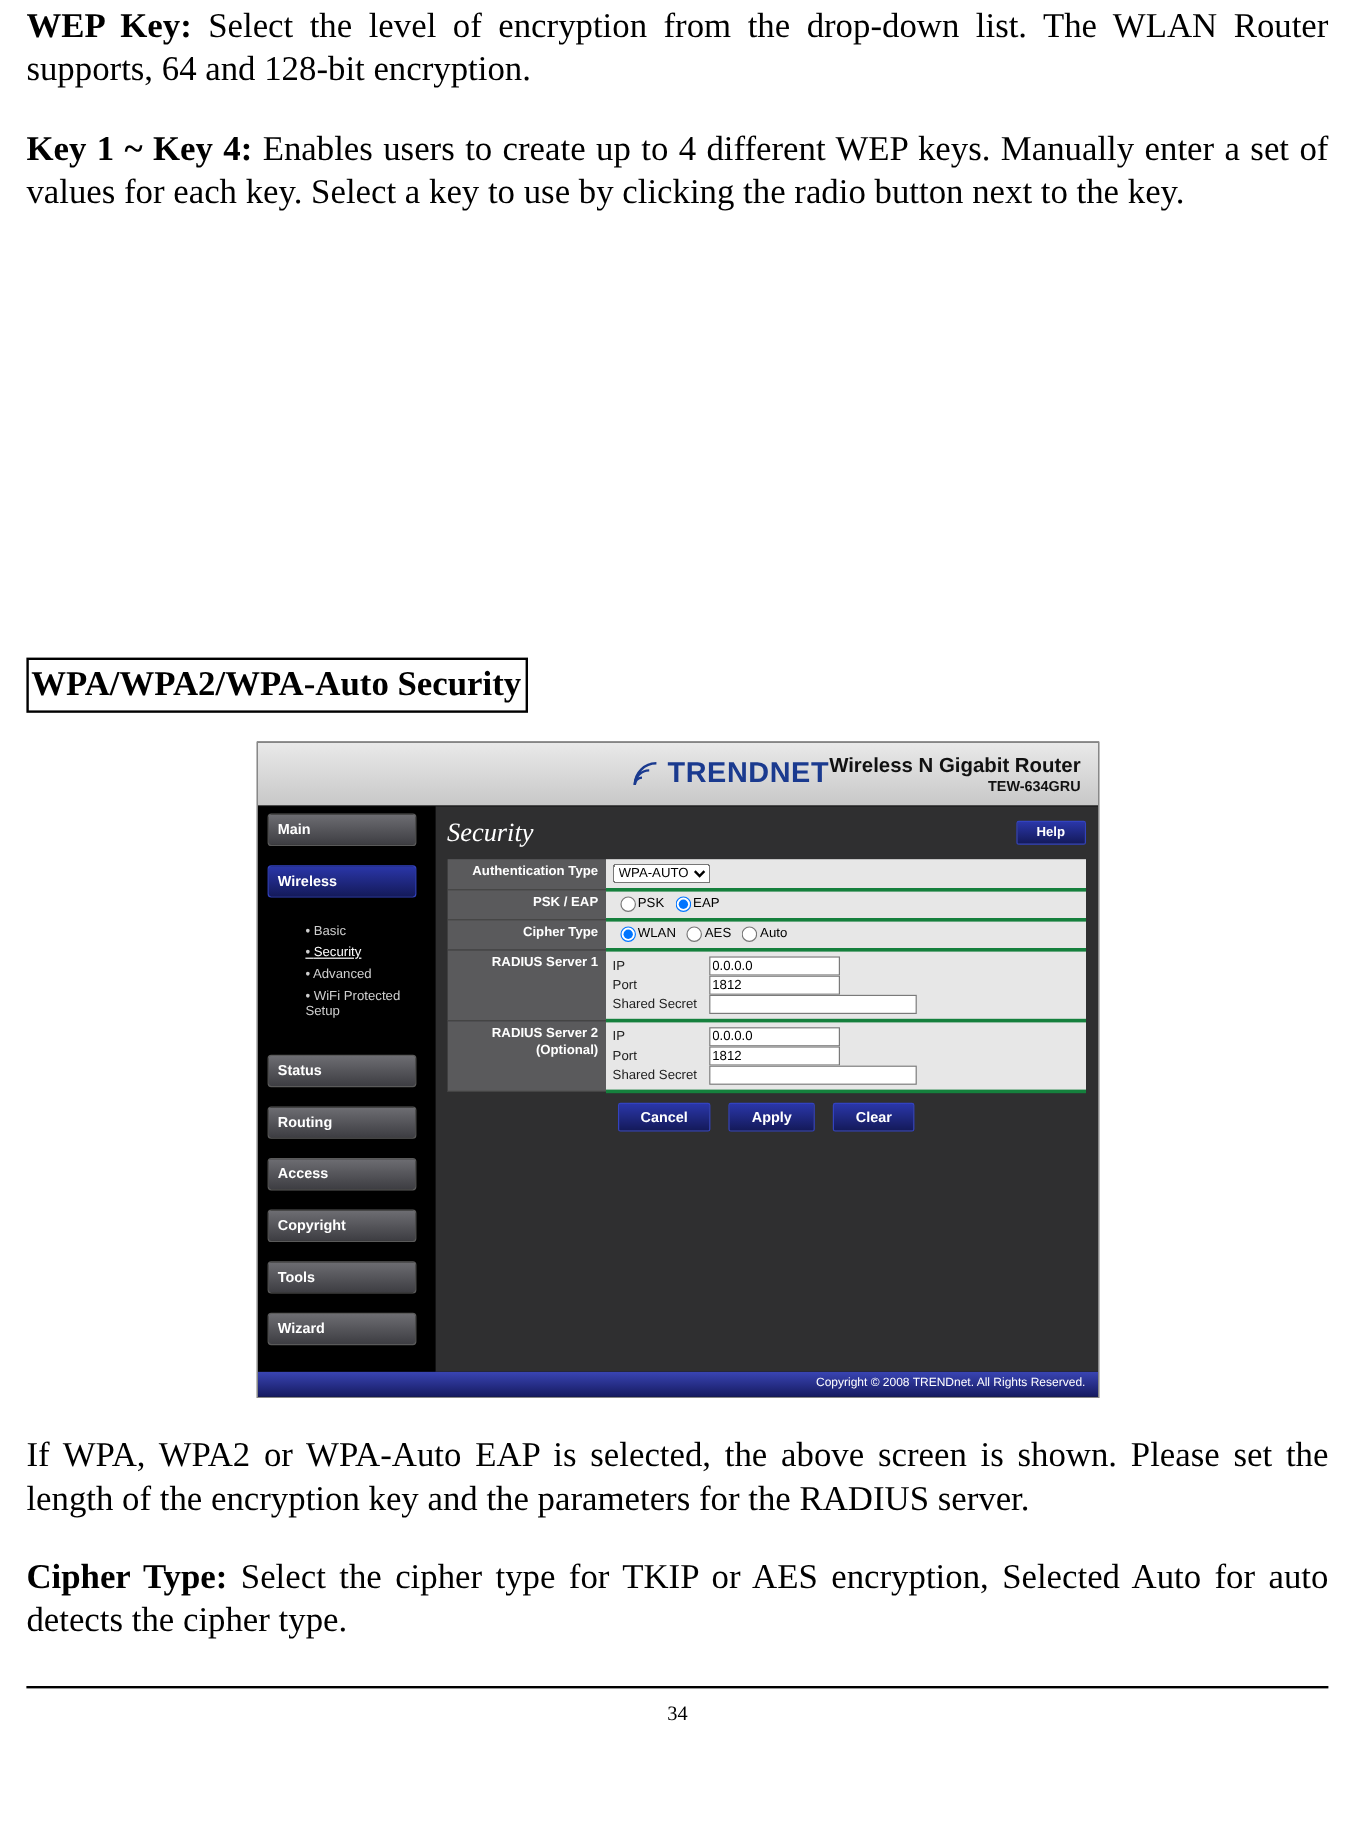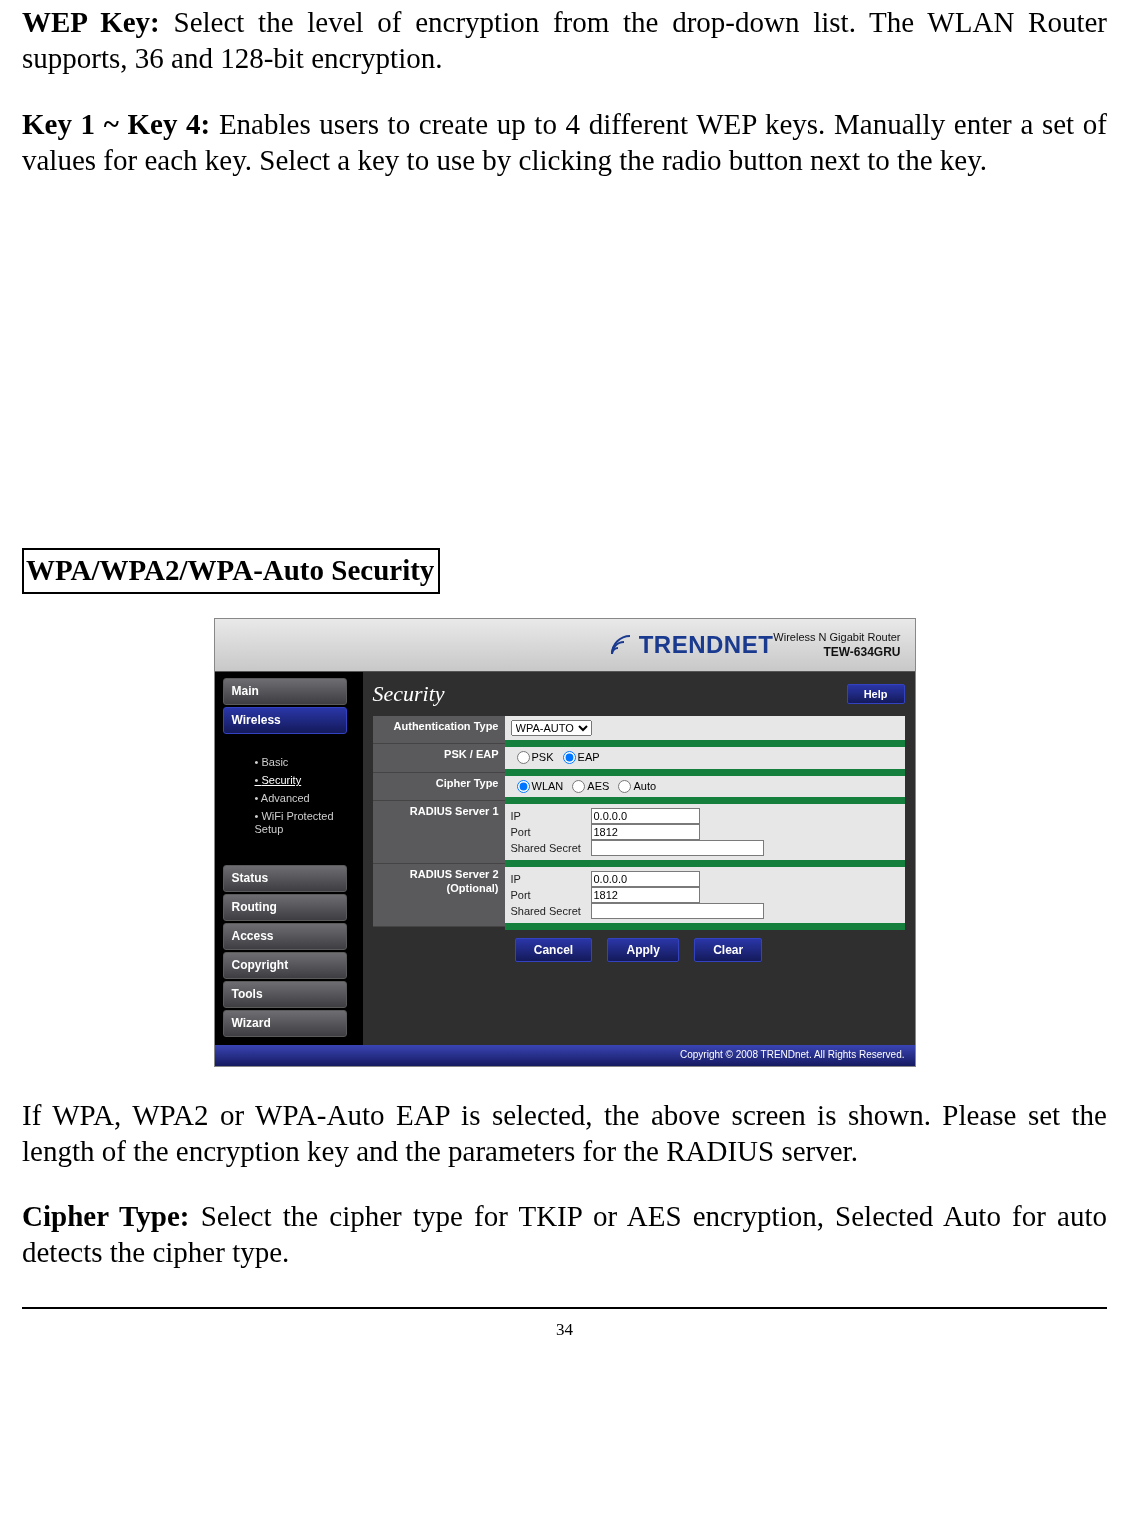--- a/index.html
+++ b/index.html
@@ -65,40 +65,40 @@
     letter-spacing: 0.5px;
     display: flex;
     align-items: center;
     gap: 6px;
   }
   .brand-arcs svg { display:block; }
   .router-title {
     text-align: right;
     color: #111;
   }
-  .router-title .l1 { font-weight: normal; font-size: 11px; }
+  .router-title .l1 { font-weight: bold; font-size: 17px; }
   .router-title .l2 { font-weight: bold; font-size: 12px; }
   .router-body {
     display: flex;
     background: #000;
     min-height: 370px;
   }
   .router-sidebar {
     width: 140px;
     background: #000;
     padding: 6px 0 6px 8px;
   }
   .side-btn {
     box-sizing: border-box;
     width: 124px;
     color: #fff;
     font-size: 12px;
     font-weight: bold;
     padding: 5px 8px;
-    margin-bottom: 2px;
+    margin-bottom: 16px;
     border: 1px solid #5a5a5a;
     border-radius: 3px;
     background: linear-gradient(#6d6d72,#3d3d42);
     cursor: pointer;
   }
   .side-btn.active {
     background: linear-gradient(#2a36a8,#141a5a);
     border-color: #3242c0;
   }
   .sub-list {
@@ -157,21 +157,21 @@
     color: #fff;
     font-weight: bold;
     text-align: right;
     width: 120px;
     font-size: 11px;
     border-bottom: 1px solid #444;
   }
   .val-cell {
     background: #e7e7e7;
     font-size: 11px;
-    border-bottom: 7px solid #15803d;
+    border-bottom: 3px solid #15803d;
   }
   .inner-key {
     display: inline-block;
     width: 80px;
     font-size: 11px;
     color: #222;
   }
   .val-cell input[type=text] {
     font-size: 11px;
     padding: 1px 2px;
@@ -210,21 +210,21 @@
     text-align: center;
     font-size: 17px;
   }
 </style>
 </head>
 <body>
 
 <div class="page">
 
   <p class="para">
-    <span class="bold">WEP Key:</span><span> Select the level of encryption from the drop-down list. The WLAN Router supports, 36 and 128-bit encryption.</span>
+    <span class="bold">WEP Key:</span><span> Select the level of encryption from the drop-down list. The WLAN Router supports, 64 and 128-bit encryption.</span>
   </p>
 
   <p class="para2">
     <span class="bold">Key 1 ~ Key 4:</span><span> Enables users to create up to 4 different WEP keys. Manually enter a set of values for each key. Select a key to use by clicking the radio button next to the key.</span>
   </p>
 
   <div class="section-heading-wrap">
     <span class="section-heading">WPA/WPA2/WPA-Auto Security</span>
   </div>
 

